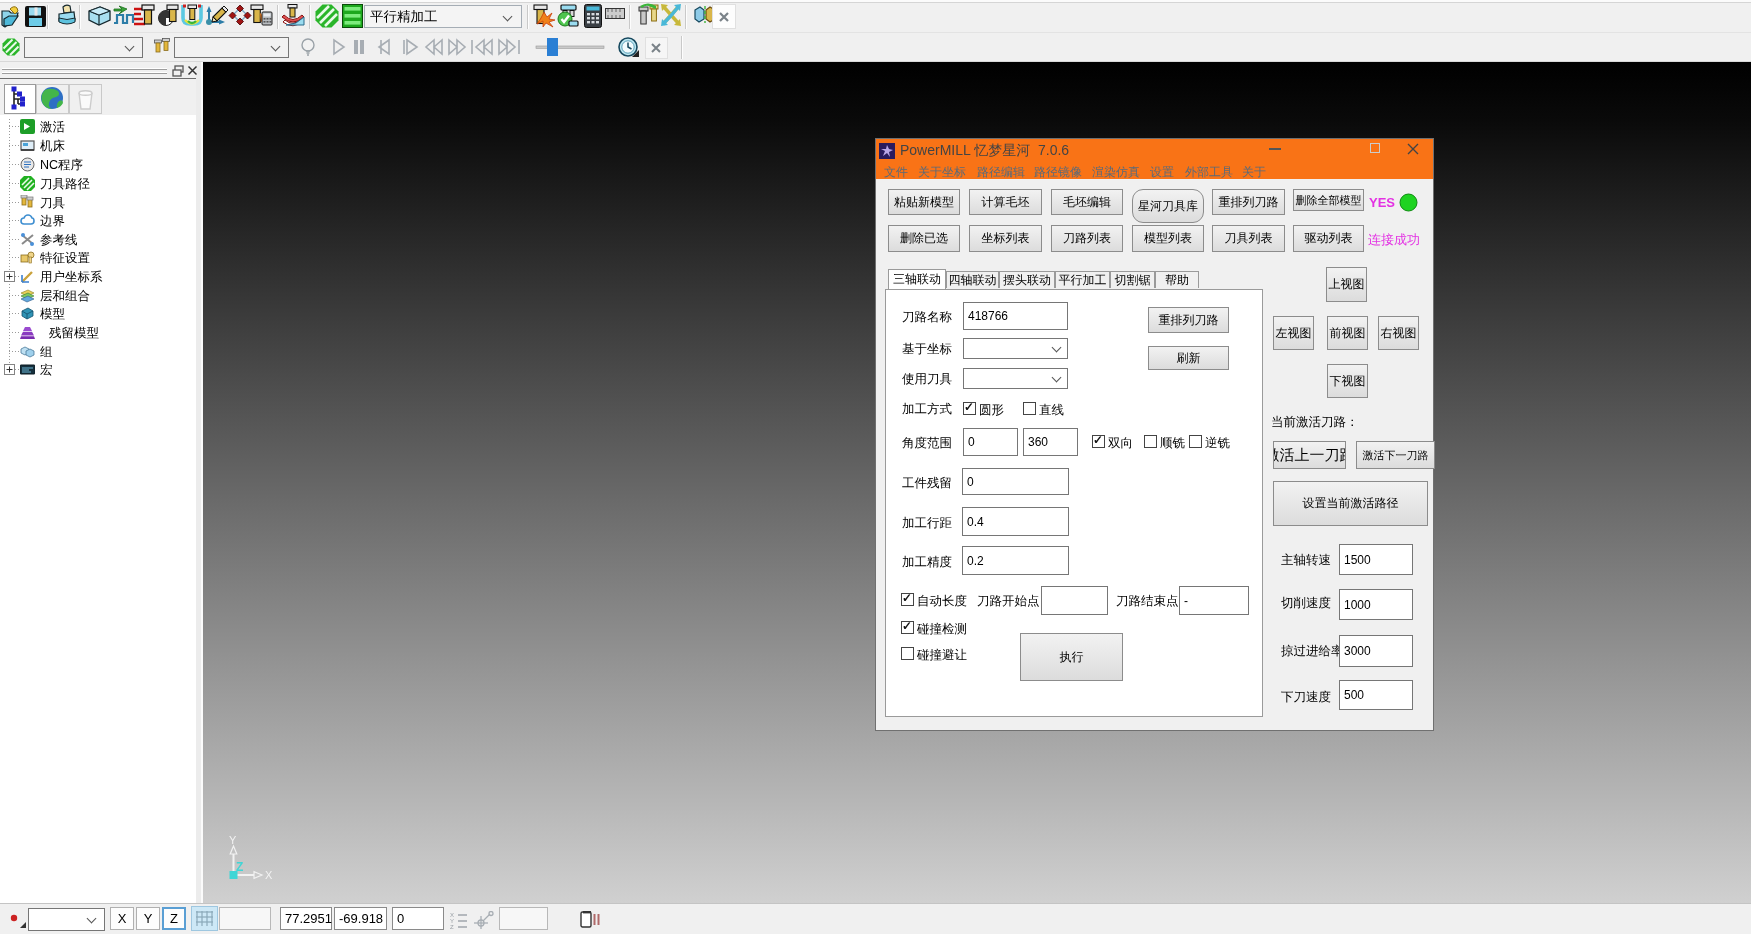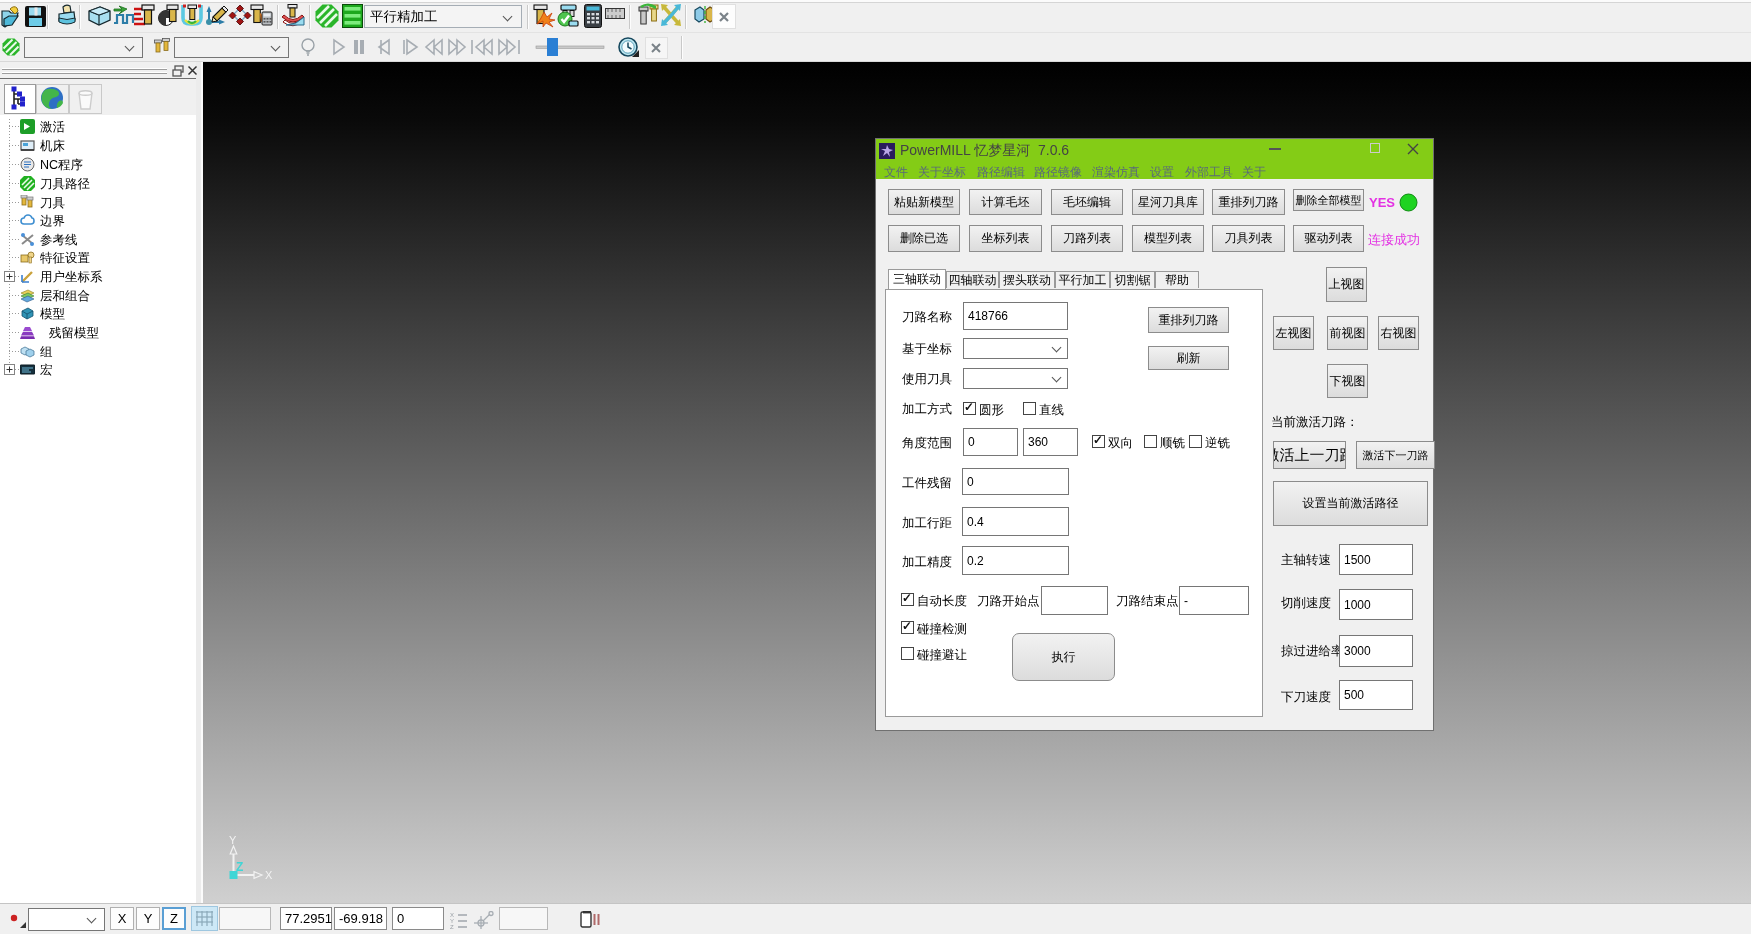--- a/index.html
+++ b/index.html
@@ -5,21 +5,21 @@
  font-family:"Liberation Sans",sans-serif;}
 *{box-sizing:border-box;}
 .abs{position:absolute;}
 #toolbar1{position:absolute;left:0;top:0;width:1751px;height:33px;background:#f0f0f0;border-bottom:1px solid #e3e3e3;}
 #toolbar2{position:absolute;left:0;top:33px;width:1751px;height:29px;background:#f0f0f0;border-bottom:1px solid #d8d8d8;}
 #panel{position:absolute;left:0;top:62px;width:203px;height:841px;background:#ffffff;}
 #panelhead{position:absolute;left:0;top:0;width:196px;height:53px;background:#f0f0f0;}
 #viewport{position:absolute;left:203px;top:62px;width:1548px;height:841px;
  background:linear-gradient(to bottom,#000000 0%,#0a0a0a 7%,#d0d0d0 100%);}
 #dialog{position:absolute;left:875px;top:138px;width:559px;height:593px;background:#f0f0f0;border:1px solid #707070;}
-#dtitle{position:absolute;left:0;top:0;width:557px;height:40px;background:#84cc16;}
+#dtitle{position:absolute;left:0;top:0;width:557px;height:40px;background:#f97316;}
 .menuitem{position:absolute;top:25px;font-size:12px;color:#5a6a79;}
 .btn{position:absolute;background:linear-gradient(#f2f2f2,#dcdcdc);border:1px solid #8c8c8c;font-size:12px;color:#000;display:flex;align-items:center;justify-content:center;font-family:"Liberation Sans",sans-serif;white-space:nowrap;overflow:hidden;}
 .inp{position:absolute;background:#fff;border:1px solid #767676;font-size:12px;color:#000;display:flex;align-items:center;padding-left:4px;}
 .lbl{position:absolute;font-size:12.5px;color:#000;white-space:nowrap;}
 .cb{position:absolute;width:13px;height:13px;background:#fff;border:1px solid #444;}
 .ck{position:absolute;font-size:12px;color:#111;font-weight:bold;left:0px;top:-3px;}
 .combo{position:absolute;background:#fff;border:1px solid #767676;}
 .chev{position:absolute;width:7px;height:7px;border-right:1.6px solid #555;border-bottom:1.6px solid #555;transform:rotate(45deg);}
 .tab{position:absolute;top:272px;height:17px;background:#f0f0f0;border:1px solid #9a9a9a;border-bottom:none;font-size:12px;display:flex;align-items:center;justify-content:center;}
 .tree-lbl{position:absolute;font-size:12.5px;color:#000;white-space:nowrap;left:40px;}
@@ -465,21 +465,21 @@
  <div class="menuitem" style="left:101px;">路径编辑</div>
  <div class="menuitem" style="left:158px;">路径镜像</div>
  <div class="menuitem" style="left:216px;">渲染仿真</div>
  <div class="menuitem" style="left:274px;">设置</div>
  <div class="menuitem" style="left:309px;">外部工具</div>
  <div class="menuitem" style="left:366px;">关于</div>
 
  <div class="btn" style="left:12px;top:50px;width:72px;height:26px;">粘贴新模型</div>
  <div class="btn" style="left:93px;top:50px;width:73px;height:26px;">计算毛坯</div>
  <div class="btn" style="left:175px;top:50px;width:72px;height:26px;">毛坯编辑</div>
- <div class="btn" style="left:256px;top:50px;width:72px;height:26px;">星河刀具库</div>
+ <div class="btn" style="left:256px;top:50px;width:72px;height:34px;border-radius:11px;">星河刀具库</div>
  <div class="btn" style="left:336px;top:50px;width:73px;height:26px;">重排列刀路</div>
  <div class="btn" style="left:417px;top:50px;width:71px;height:22px;font-size:11px;">删除全部模型</div>
  <div class="abs" style="left:493px;top:56px;font-size:13px;font-weight:bold;color:#e332e3;">YES</div>
  <svg class="abs" style="left:523px;top:54px" width="19" height="19">
       <circle cx="9.5" cy="9.5" r="8.5" fill="#1ed321" stroke="#0b8a0e"></circle>
     </svg>
 
  <div class="btn" style="left:12px;top:86px;width:72px;height:27px;">删除已选</div>
  <div class="btn" style="left:93px;top:86px;width:73px;height:27px;">坐标列表</div>
  <div class="btn" style="left:175px;top:86px;width:72px;height:27px;">刀路列表</div>
@@ -540,21 +540,21 @@
  <div class="lbl" style="left:101px;top:454px;">刀路开始点</div>
  <div class="inp" style="left:165px;top:447px;width:67px;height:29px;"></div>
  <div class="lbl" style="left:240px;top:454px;">刀路结束点</div>
  <div class="inp" style="left:303px;top:447px;width:70px;height:29px;">-</div>
  <div class="cb" style="left:25px;top:482px;">
       <span class="ck">✓</span>
     </div>
  <div class="lbl" style="left:41px;top:482px;">碰撞检测</div>
  <div class="cb" style="left:25px;top:508px;"></div>
  <div class="lbl" style="left:41px;top:508px;">碰撞避让</div>
- <div class="btn" style="left:136px;top:494px;width:103px;height:48px;border-radius:7px;">执行</div>
+ <div class="btn" style="left:144px;top:494px;width:103px;height:48px;">执行</div>
 
  <div class="btn" style="left:450px;top:128px;width:41px;height:35px;">上视图</div>
  <div class="btn" style="left:397px;top:177px;width:41px;height:34px;">左视图</div>
  <div class="btn" style="left:451px;top:177px;width:41px;height:34px;">前视图</div>
  <div class="btn" style="left:502px;top:177px;width:41px;height:34px;">右视图</div>
  <div class="btn" style="left:451px;top:225px;width:41px;height:34px;">下视图</div>
  <div class="lbl" style="left:395px;top:275px;">当前激活刀路：</div>
  <div class="btn" style="left:397px;top:302px;width:73px;height:28px;font-size:15px;">激活上一刀路</div>
  <div class="btn" style="left:480px;top:302px;width:79px;height:28px;font-size:11px;">激活下一刀路</div>
  <div class="btn" style="left:397px;top:342px;width:155px;height:45px;">设置当前激活路径</div>

